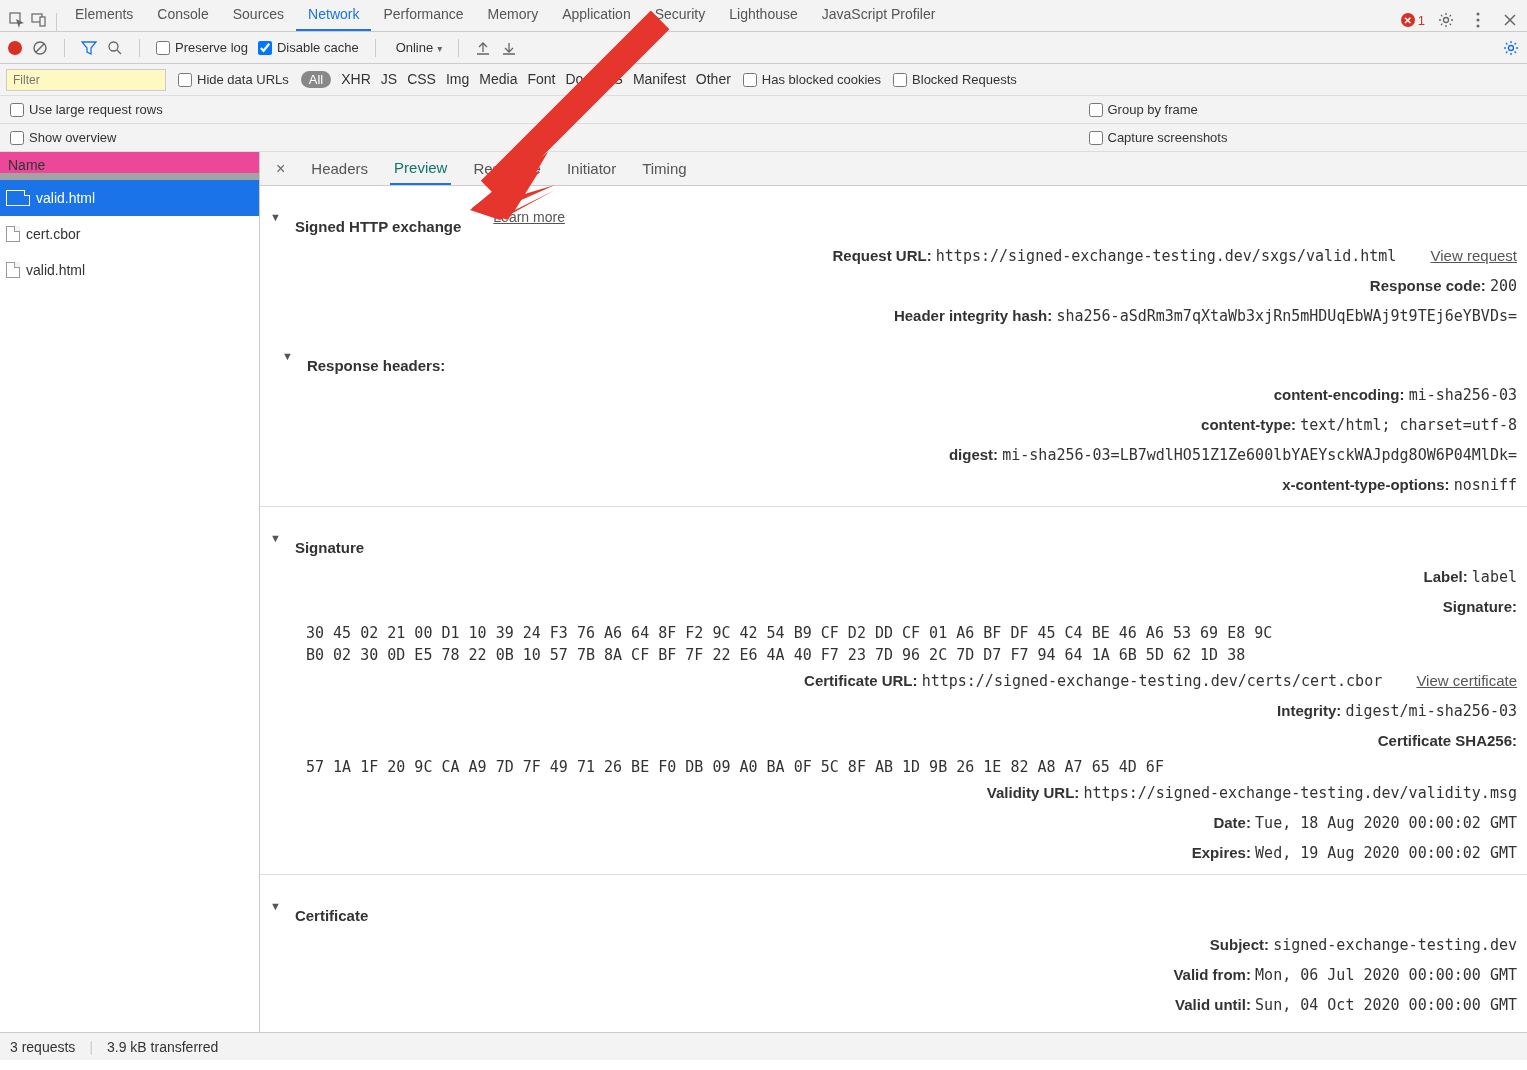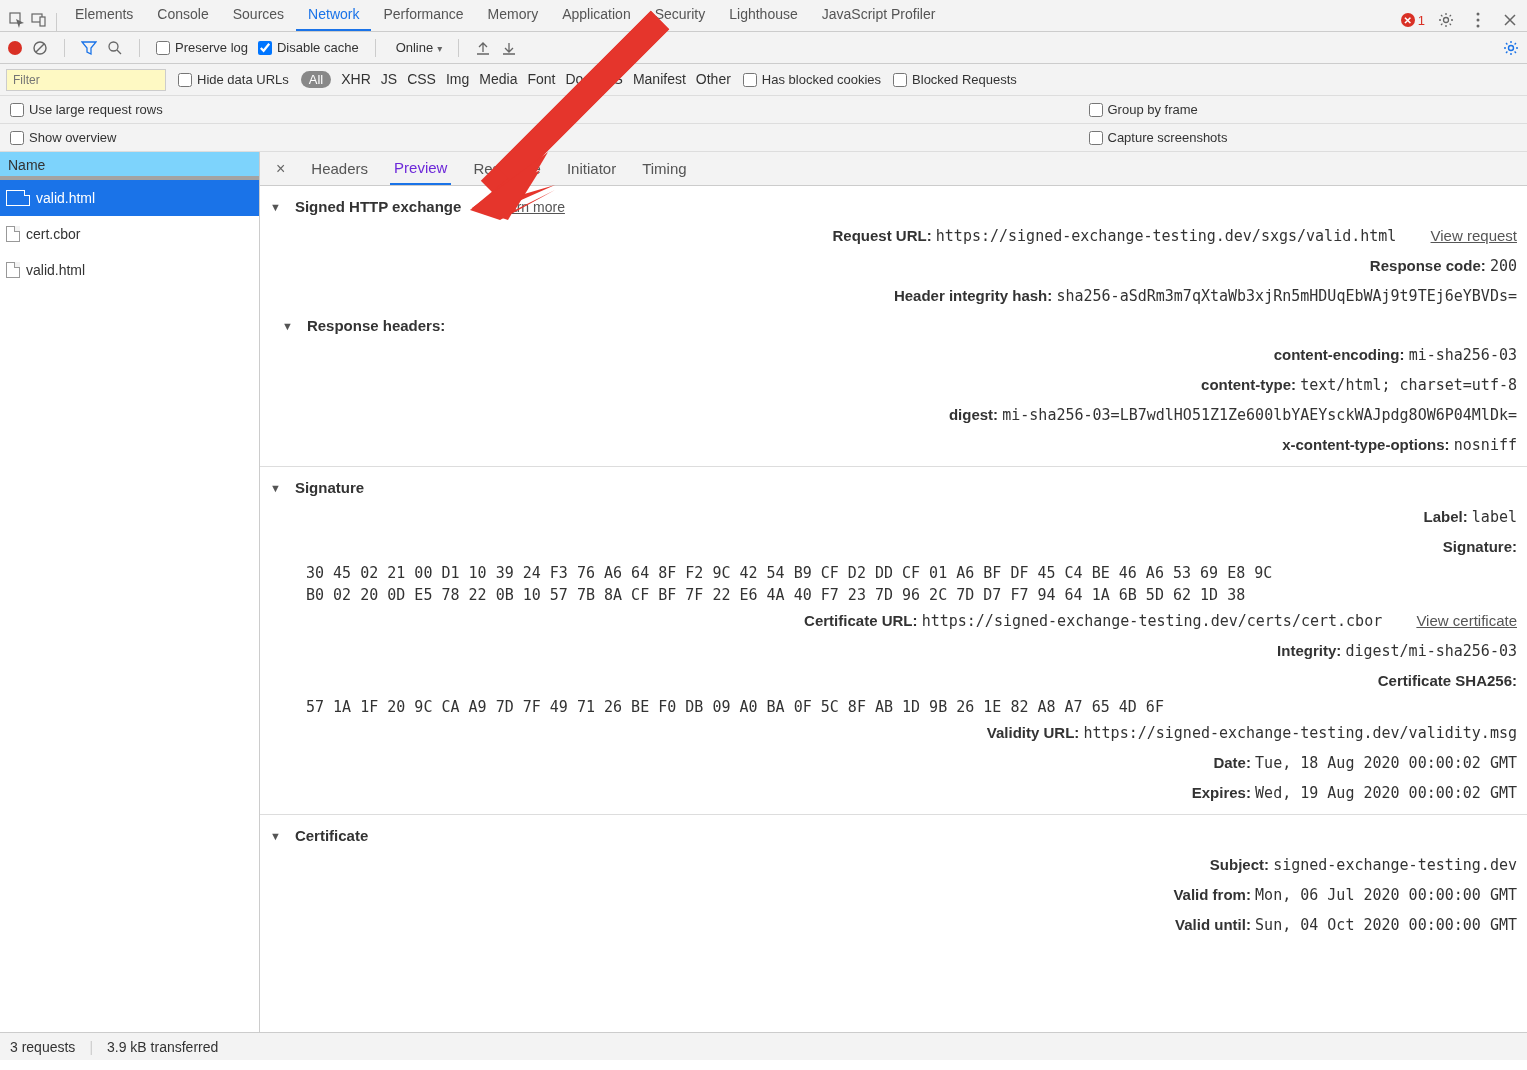--- a/index.html
+++ b/index.html
@@ -33,38 +33,38 @@
 .type-all { background: #888; color: #fff; border-radius: 9px; padding: 1px 8px; font-size: 13px; }
 
 
 .opt-row { display: flex; background: #f3f3f3; border-bottom: 1px solid #ddd; padding: 6px 10px; }
 .opt-col { flex: 1; display: flex; align-items: center; gap: 6px; }
 .opt-col.right { padding-left: 650px; }
 
 
 .main { display: flex; height: calc(100% - 32px - 32px - 32px - 66px - 28px); }
 .left-pane { width: 260px; border-right: 1px solid #ccc; display: flex; flex-direction: column; background: #fff; }
-.left-header { height: 28px; border-bottom: 4px solid #a3a3a3; padding: 5px 8px; font-size: 14px; background: #7dd3fc; }
+.left-header { height: 28px; border-bottom: 7px solid #a3a3a3; padding: 5px 8px; font-size: 14px; background: #ec4899; }
 .req-row { height: 36px; display: flex; align-items: center; padding: 0 6px; gap: 6px; font-size: 14px; cursor: pointer; }
 .req-row.selected { background: #1a73e8; color: #fff; }
 .file-icon { width: 14px; height: 16px; border: 1px solid #999; background: #fff; position: relative; }
 .file-icon.sel { border-color: #fff; background: #1a73e8; }
 .file-icon::after { content: ""; position: absolute; right: -1px; top: -1px; width: 5px; height: 5px; background: #f3f3f3; border-left: 1px solid #999; border-bottom: 1px solid #999; }
 .file-icon.sel::after { background: #1a73e8; border-color: #fff; }
 
 .right-pane { flex: 1; display: flex; flex-direction: column; overflow: auto; }
 .detail-tabs { height: 34px; display: flex; align-items: center; gap: 18px; padding: 0 12px; border-bottom: 1px solid #ccc; background: #f3f3f3; }
 .close-x { color: #666; font-size: 16px; cursor: pointer; padding: 0 4px; }
 .dtab { font-size: 15px; color: #555; padding: 7px 4px; cursor: pointer; }
-.dtab.active { color: #6d28d9; border-bottom: 2px solid #1a73e8; }
+.dtab.active { color: #0f766e; border-bottom: 2px solid #1a73e8; }
 
 .detail-body { padding: 6px 0 20px 0; }
 .section-h { display: flex; align-items: center; gap: 14px; padding: 6px 10px; }
 .tri { font-size: 11px; color: #555; }
-.section-h b { font-size: 15px; }
+.section-h b { font-size: 15px; margin-top: 20px; }
 .learn { color: #555; text-decoration: underline; font-size: 14px; cursor: pointer; margin-left: 18px; }
 .kv { padding: 3px 10px 3px 30px; font-size: 15px; line-height: 1.6; text-align: right; }
 .kv .k { font-weight: 600; }
 .kv .v { }
 .kv .link { color: #555; text-decoration: underline; margin-left: 30px; cursor: pointer; }
 .sub-kv { padding-left: 46px; }
 .hex { padding: 2px 10px 2px 46px; font-size: 15px; }
 .section-divider { border-top: 1px solid #ddd; margin: 6px 0; }
 
 
@@ -299,21 +299,21 @@
 
       <div class="section-divider"></div>
 
       <div class="section-h">
         <span class="tri">▼</span>
         <b>Signature</b>
       </div>
       <div class="kv"><span class="k">Label:</span> <span class="v mono">label</span></div>
       <div class="kv"><span class="k">Signature:</span></div>
       <div class="hex mono">30 45 02 21 00 D1 10 39 24 F3 76 A6 64 8F F2 9C 42 54 B9 CF D2 DD CF 01 A6 BF DF 45 C4 BE 46 A6 53 69 E8 9C</div>
-      <div class="hex mono">B0 02 20 0D E5 78 22 0B 10 57 7B 8A CF BF 7F 22 E6 4A 40 F7 23 7D 96 2C 7D D7 F7 94 64 1A 6B 5D 62 1D 38</div>
+      <div class="hex mono">B0 02 30 0D E5 78 22 0B 10 57 7B 8A CF BF 7F 22 E6 4A 40 F7 23 7D 96 2C 7D D7 F7 94 64 1A 6B 5D 62 1D 38</div>
       <div class="kv">
         <span class="k">Certificate URL:</span>
         <span class="v mono">https://signed-exchange-testing.dev/certs/cert.cbor</span>
         <span class="link">View certificate</span>
       </div>
       <div class="kv"><span class="k">Integrity:</span> <span class="v mono">digest/mi-sha256-03</span></div>
       <div class="kv"><span class="k">Certificate SHA256:</span></div>
       <div class="hex mono">57 1A 1F 20 9C CA A9 7D 7F 49 71 26 BE F0 DB 09 A0 BA 0F 5C 8F AB 1D 9B 26 1E 82 A8 A7 65 4D 6F</div>
       <div class="kv"><span class="k">Validity URL:</span> <span class="v mono">https://signed-exchange-testing.dev/validity.msg</span></div>
       <div class="kv"><span class="k">Date:</span> <span class="v mono">Tue, 18 Aug 2020 00:00:02 GMT</span></div>

